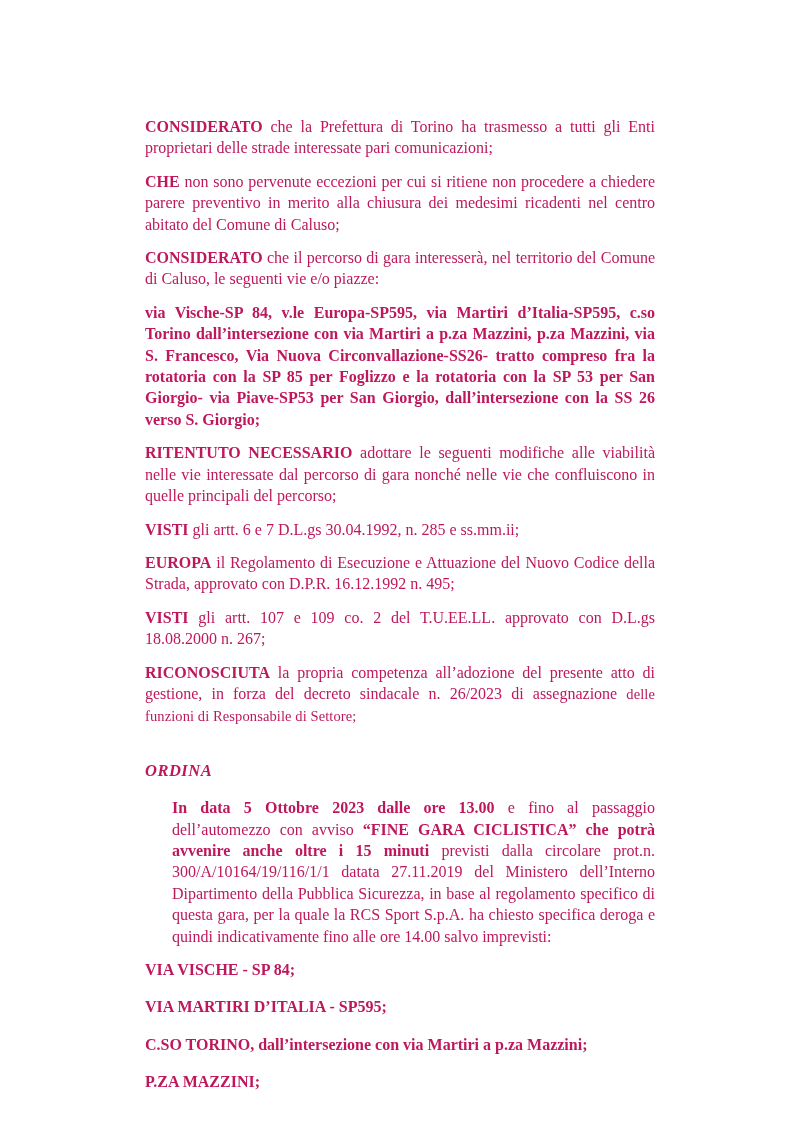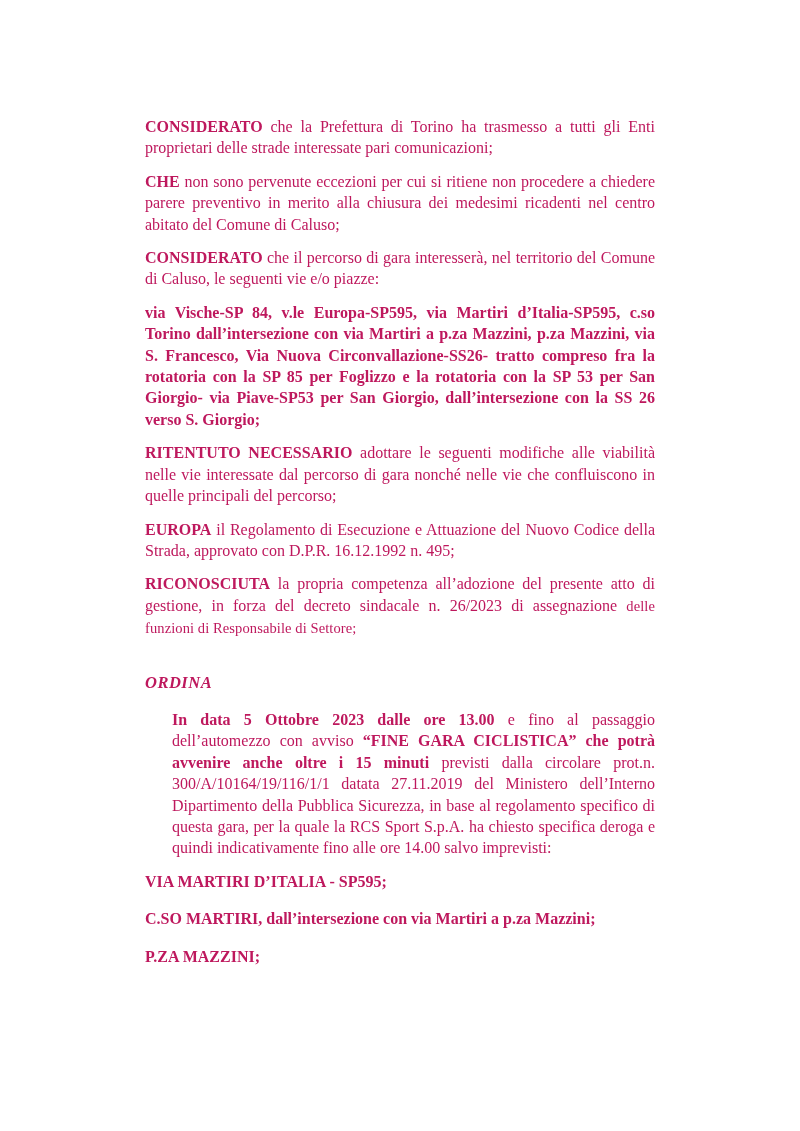--- a/index.html
+++ b/index.html
@@ -65,32 +65,35 @@
   <p class="para"><span class="b">CONSIDERATO</span><span> che la Prefettura di Torino ha trasmesso a tutti gli Enti proprietari delle strade interessate pari comunicazioni;</span></p>
 
   <p class="para"><span class="b">CHE</span><span> non sono pervenute eccezioni per cui si ritiene non procedere a chiedere parere preventivo in merito alla chiusura dei medesimi ricadenti nel centro abitato del Comune di Caluso;</span></p>
 
   <p class="para"><span class="b">CONSIDERATO</span><span> che il percorso di gara interesserà, nel territorio del Comune di Caluso, le seguenti vie e/o piazze:</span></p>
 
   <p class="route">via Vische-SP 84, v.le Europa-SP595, via Martiri d’Italia-SP595, c.so Torino dall’intersezione con via Martiri a p.za Mazzini, p.za Mazzini, via S. Francesco, Via Nuova Circonvallazione-SS26- tratto compreso fra la rotatoria con la SP 85 per Foglizzo e la rotatoria con la SP 53 per San Giorgio- via Piave-SP53 per San Giorgio, dall’intersezione con la SS 26 verso S. Giorgio;</p>
 
   <p class="para"><span class="b">RITENTUTO NECESSARIO</span><span> adottare le seguenti modifiche alle viabilità nelle vie interessate dal percorso di gara nonché nelle vie che confluiscono in quelle principali del percorso;</span></p>
 
+  <p class="para"><span class="b">VISTI</span><span> gli artt. 6 e 7 D.L.gs 30.04.1992, n. 285 e ss.mm.ii;</span></p>
 
   <p class="para"><span class="b">EUROPA</span><span> il Regolamento di Esecuzione e Attuazione del Nuovo Codice della Strada, approvato con D.P.R. 16.12.1992 n. 495;</span></p>
 
+  <p class="para"><span class="b">VISTI</span><span> gli artt. 107 e 109 co. 2 del T.U.EE.LL. approvato con D.L.gs 18.08.2000 n. 267;</span></p>
 
   <p class="para"><span class="b">RICONOSCIUTA</span><span> la propria competenza all’adozione del presente atto di gestione, in forza del decreto sindacale n. 26/2023 di assegnazione </span><span class="alt">delle funzioni di Responsabile di Settore;</span></p>
 
   <p class="order-heading">ORDINA</p>
 
   <p class="para indent"><span class="b">In data 5 Ottobre 2023 dalle ore 13.00</span><span> e fino al passaggio dell’automezzo con avviso </span><span class="b">“FINE GARA CICLISTICA” che potrà avvenire anche oltre i 15 minuti</span><span> previsti dalla circolare prot.n. 300/A/10164/19/116/1/1 datata 27.11.2019 del Ministero dell’Interno Dipartimento della Pubblica Sicurezza, in base al regolamento specifico di questa gara, per la quale la RCS Sport S.p.A. ha chiesto specifica deroga e quindi indicativamente fino alle ore 14.00 salvo imprevisti:</span></p>
 
 
+  <p class="street indent">VIA VISCHE - SP 84;</p>
 
 
   <p class="street indent">VIA MARTIRI D’ITALIA - SP595;</p>
 
-  <p class="street indent">C.SO MARTIRI, dall’intersezione con via Martiri a p.za Mazzini;</p>
+  <p class="street indent">C.SO TORINO, dall’intersezione con via Martiri a p.za Mazzini;</p>
 
   <p class="street indent">P.ZA MAZZINI;</p>
 
 </div>
 
 </body></html>

